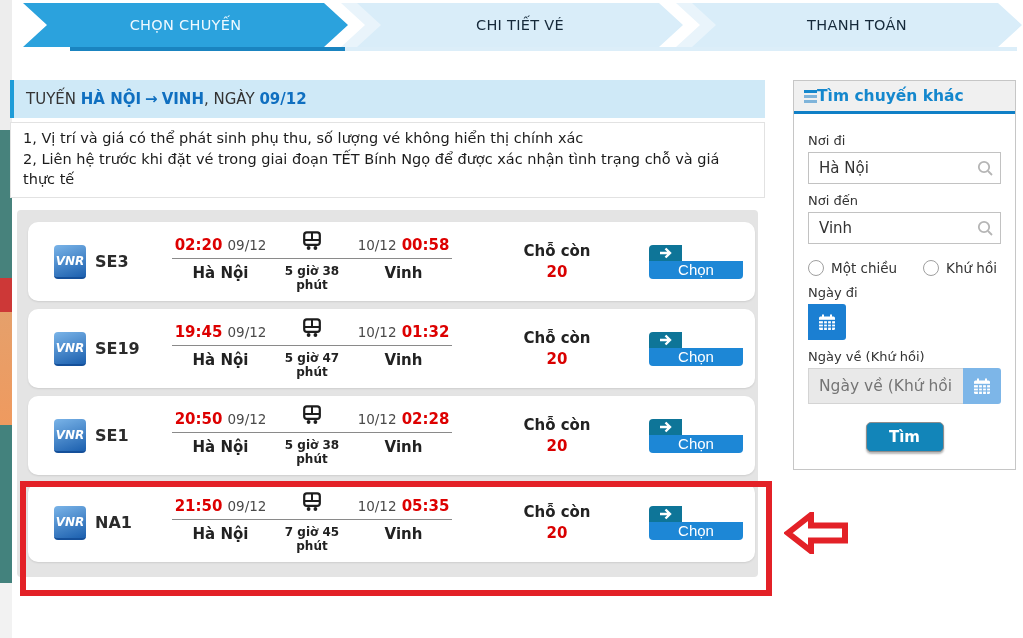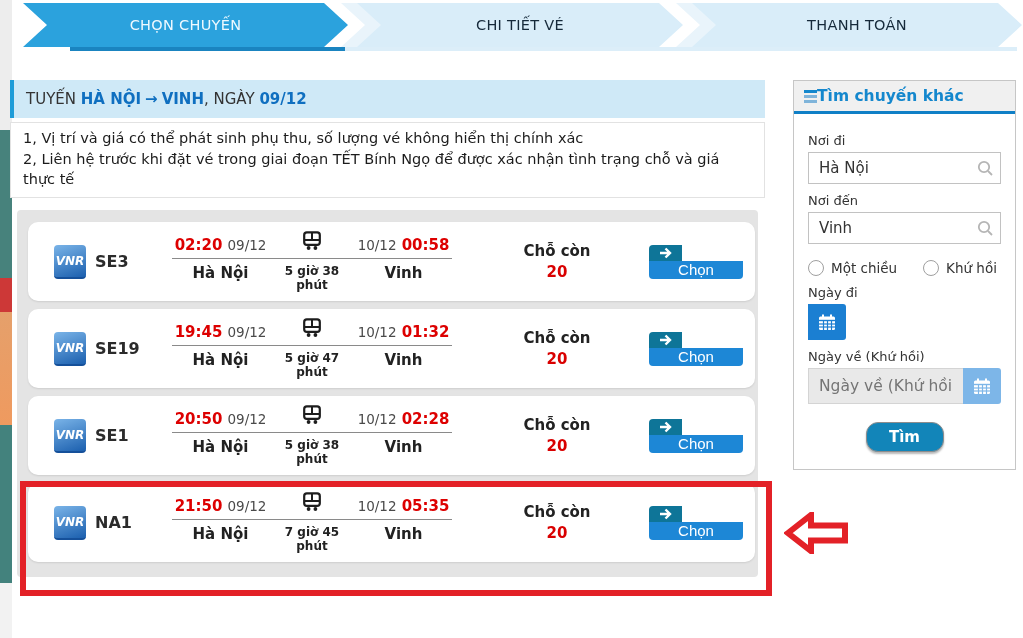--- a/index.html
+++ b/index.html
@@ -98,21 +98,21 @@
   .radio { width:16px; height:16px; border:1px solid #9f9f9f; border-radius:50%; background:#fff; margin-right:7px; }
   .date-row { display:flex; }
   input.date { flex:1; min-width:0; height:36px; border:1px solid #c2c2c2; border-right:none;
     padding:0 10px; font-size:15.5px; color:#333; font-family:inherit; background:#fff; }
   .cal-btn { width:38px; height:36px; border:none; background:#1b7fd2; cursor:pointer;
     display:flex; align-items:center; justify-content:center; border-radius:0 3px 3px 0; }
   input.date.disabled { background:#e9e9e9; color:#9a9a9a; border-color:#d4d4d4; }
   .cal-btn.disabled { background:#7db6e8; }
   .find-btn { display:block; margin:18px auto 0; width:78px; height:30px; background:#1285b9;
     color:#fff; font-weight:bold; font-size:15px; font-family:inherit; border:1px solid #8d8d8d;
-    border-radius:12px; box-shadow:0 2px 2px rgba(0,0,0,.28); cursor:pointer; }
+    border-radius:5px; box-shadow:0 2px 2px rgba(0,0,0,.28); cursor:pointer; }
 </style>
 </head>
 <body>
 
 <div class="bg-strip"></div>
 
 <div class="chev" id="chev1"></div>
 <div class="chev" id="chev2"></div>
 <div class="step active" id="step1">CHỌN CHUYẾN</div>
 <div class="step inactive" id="step2">CHI TIẾT VÉ</div>

